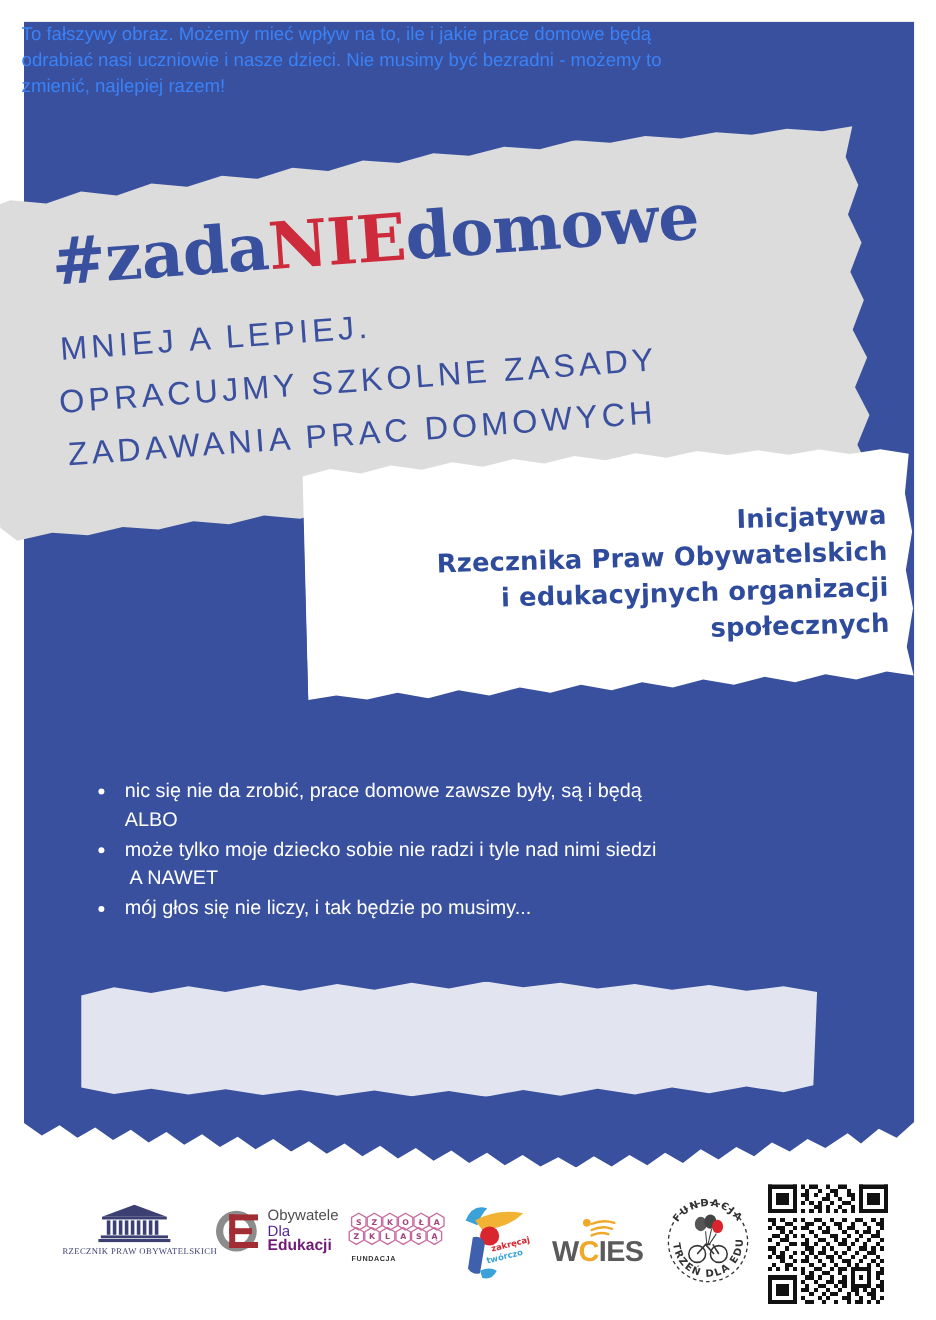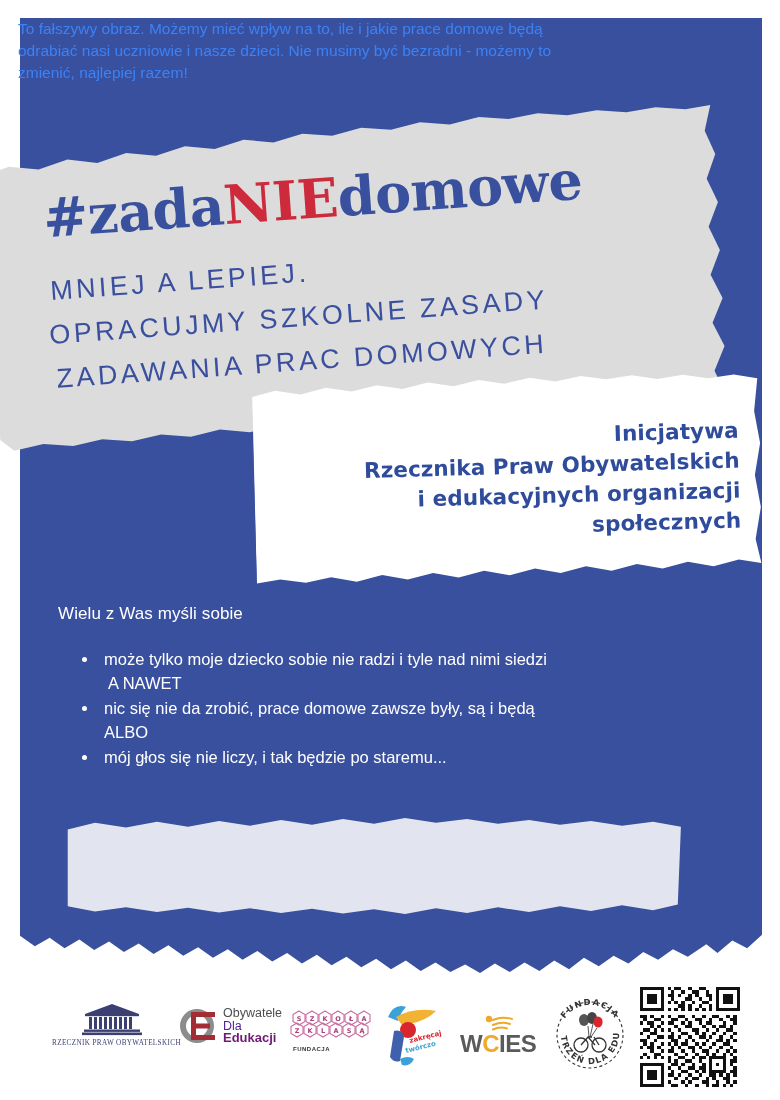--- a/index.html
+++ b/index.html
@@ -301,33 +301,32 @@
 
   <div class="white-banner">
     <div class="init-text">
       <div>Inicjatywa</div>
       <div>Rzecznika Praw Obywatelskich</div>
       <div>i edukacyjnych organizacji</div>
       <div>społecznych</div>
     </div>
   </div>
 
-  <div class="intro">Wielu z Was myśli sobie</div>
 
   <ul class="bullets">
+    <li>
+      <span>nic się nie da zrobić, prace domowe zawsze były, są i będą</span>
+      <span class="sub">ALBO</span>
+    </li>
     <li>
       <span>może tylko moje dziecko sobie nie radzi i tyle nad nimi siedzi</span>
       <span class="sub indent">A NAWET</span>
     </li>
     <li>
-      <span>nic się nie da zrobić, prace domowe zawsze były, są i będą</span>
-      <span class="sub">ALBO</span>
-    </li>
-    <li>
-      <span>mój głos się nie liczy, i tak będzie po staremu...</span>
+      <span>mój głos się nie liczy, i tak będzie po musimy...</span>
     </li>
   </ul>
 
   <div class="callout"></div>
   <div class="callout-text">To fałszywy obraz. Możemy mieć wpływ na to, ile i jakie prace domowe będą odrabiać nasi uczniowie i nasze dzieci. Nie musimy być bezradni - możemy to zmienić, najlepiej razem!</div>
 
   <div class="logos">
 
     <div class="logo logo-rpo">
       <svg class="rpo-building" width="62" height="34" viewBox="0 0 62 34">

